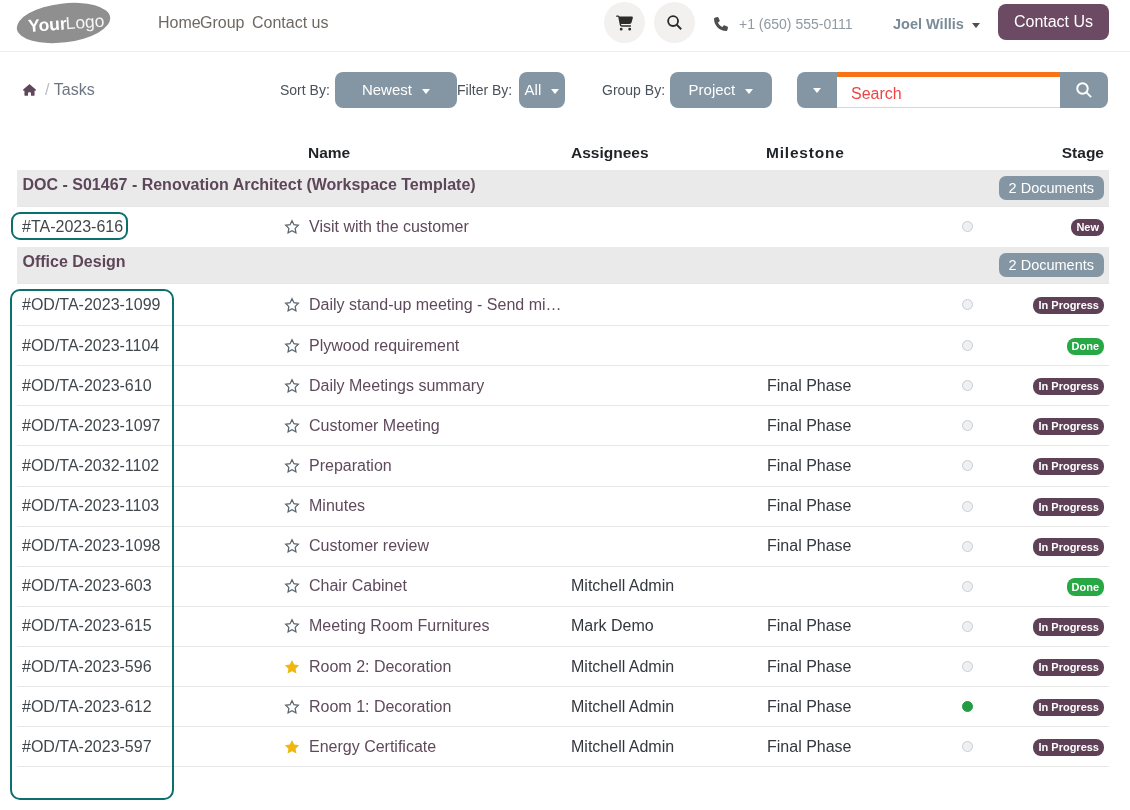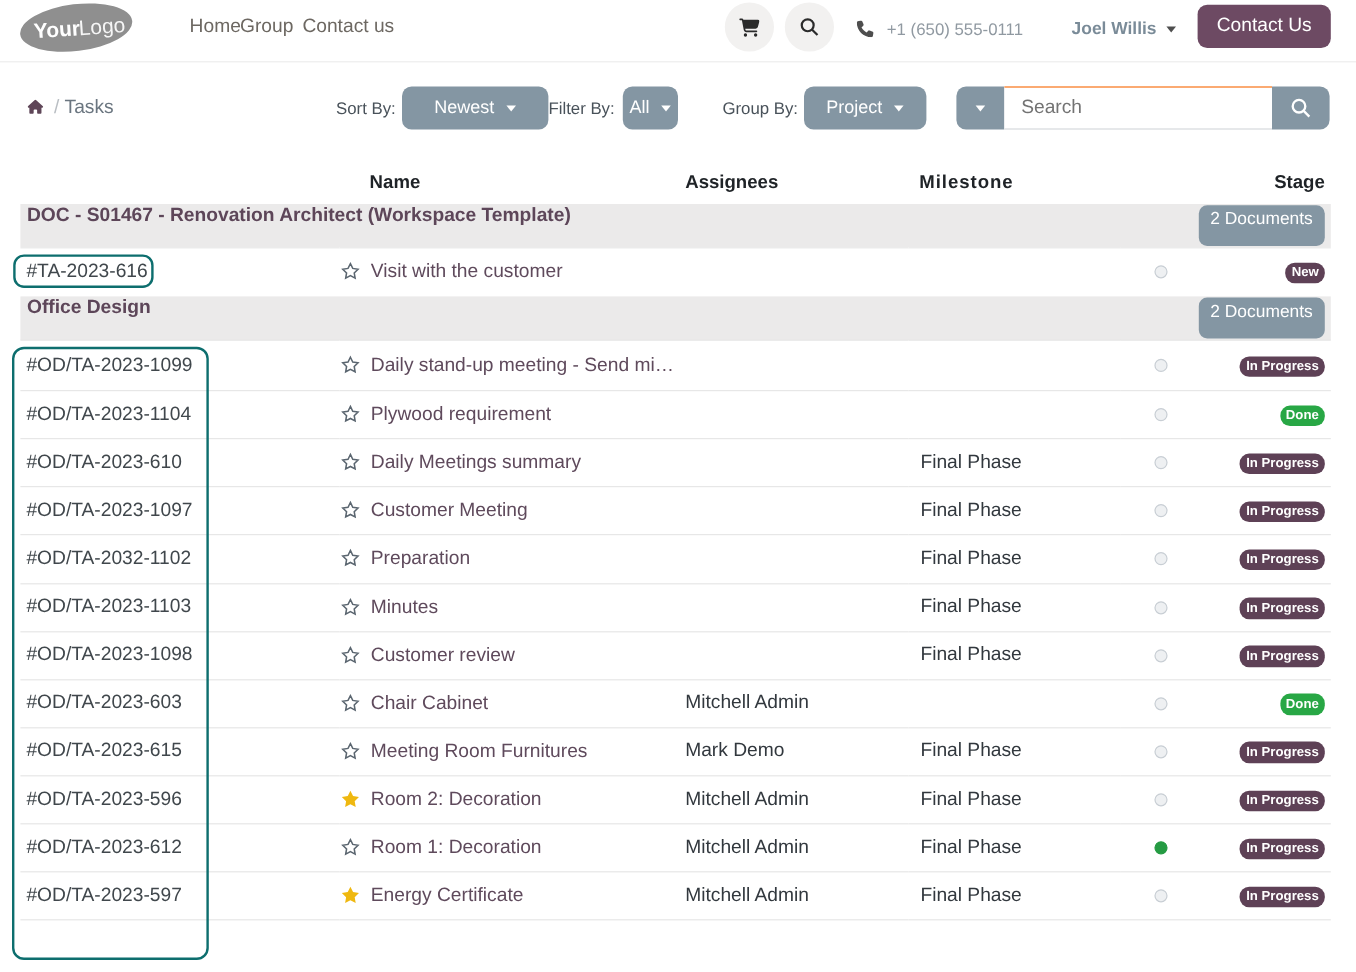--- a/index.html
+++ b/index.html
@@ -15,40 +15,40 @@
 #joel { position:absolute; left:893px; top:0; height:51px; line-height:48px; font-size:14.5px; font-weight:bold; color:#7a8b98; }
 #contactbtn { position:absolute; left:998px; top:4px; width:111px; height:36px; background:#6d4a63; color:#fff; border-radius:8px; font-size:16px; text-align:center; line-height:36px; }
 .caret { display:inline-block; width:0; height:0; border-left:4.5px solid transparent; border-right:4.5px solid transparent; border-top:5px solid currentColor; vertical-align:middle; }
 
 
 #crumb { position:absolute; left:23px; top:72px; height:36px; line-height:36px; font-size:16px; color:#6b7680; }
 .tlabel { position:absolute; top:72px; height:36px; line-height:36px; font-size:14px; color:#49525a; }
 .slatebtn { position:absolute; top:72px; height:36px; background:#8496a3; border-radius:8px; color:#fff; font-size:15px; text-align:center; line-height:36px; }
 #srchgrp { position:absolute; left:797px; top:72px; width:311px; height:36px; display:flex; }
 #srchcaret { width:40px; height:36px; background:#8496a3; border-radius:8px 0 0 8px; display:flex; align-items:center; justify-content:center; color:#fff; }
-#srchinput { flex:1; height:36px; background:#fff; border-top:1px solid #f97316; border-bottom:1px solid #d6d9dc; line-height:34px; font-size:16px; color:#737373; padding-left:14px; }
+#srchinput { flex:1; height:36px; background:#fff; border-top:5px solid #f97316; border-bottom:1px solid #d6d9dc; line-height:34px; font-size:16px; color:#ef4444; padding-left:14px; }
 #srchbtn { width:48px; height:36px; background:#8496a3; border-radius:0 8px 8px 0; display:flex; align-items:center; justify-content:center; }
 
 
 #tbl { position:absolute; left:17px; top:140px; width:1092px; border-collapse:collapse; table-layout:fixed; border-bottom:1px solid #e7e7e7; }
 #tbl th { font-size:15.5px; font-weight:bold; color:#1f2327; text-align:left; padding:0; vertical-align:top; height:29.5px; line-height:26.5px; }
 #tbl td { padding:0; vertical-align:middle; font-size:16px; white-space:nowrap; overflow:hidden; }
 tr.task { height:40.115px; }
 tr.task td { border-top:1px solid #e7e7e7; }
 tr.grp td { background:#ebeaea; font-weight:bold; color:#5d4659; font-size:16px; }
 #tbl td.c1, #tbl th.c1 { padding-left:5px; color:#40474c; }
 #tbl td.c3, #tbl td.c4 { color:#32383e; }
 .tname { color:#5f4a5c; }
 .star { display:inline-block; vertical-align:-4px; margin-left:0; margin-right:8px; }
 .dot { width:11px; height:11px; border-radius:50%; background:#eef0f2; border:1px solid #c8ced4; margin:0 auto; }
 .dot.org { background:#efb315; border-color:#efb315; }
 .dot.grn { background:#259b43; border-color:#259b43; }
 .badge { display:inline-block; font-size:11px; font-weight:bold; color:#fff; border-radius:8px; padding:2.5px 5px 3px; background:#5e4156; }
 .badge.done { background:#28a745; }
-.docbadge { float:right; margin-right:5px; background:#8496a3; color:#fff; font-weight:normal; font-size:14.5px; border-radius:7px; padding:4px 10px 14px; }
+.docbadge { float:right; margin-right:5px; background:#8496a3; color:#fff; font-weight:normal; font-size:14.5px; border-radius:7px; padding:4px 10px 4px; }
 .annot { position:absolute; border:2.5px solid #0d6e6e; }
 </style>
 </head>
 <body>
 <div id="hdr">
   <svg class="abs" style="left:14px;top:1px" width="102" height="46" viewBox="0 0 102 46">
     <ellipse cx="49.5" cy="22" rx="47" ry="19.5" fill="#8f8f8f" transform="rotate(-7 49.5 22)"></ellipse>
     <text x="14" y="28.5" font-size="17.5" font-weight="bold" fill="#ffffff" transform="rotate(-4 49.5 22)">Your</text>
     <text x="51.5" y="28.5" font-size="17.5" font-weight="normal" fill="#f6f6f6" transform="rotate(-4 49.5 22)">Logo</text>
   </svg>

